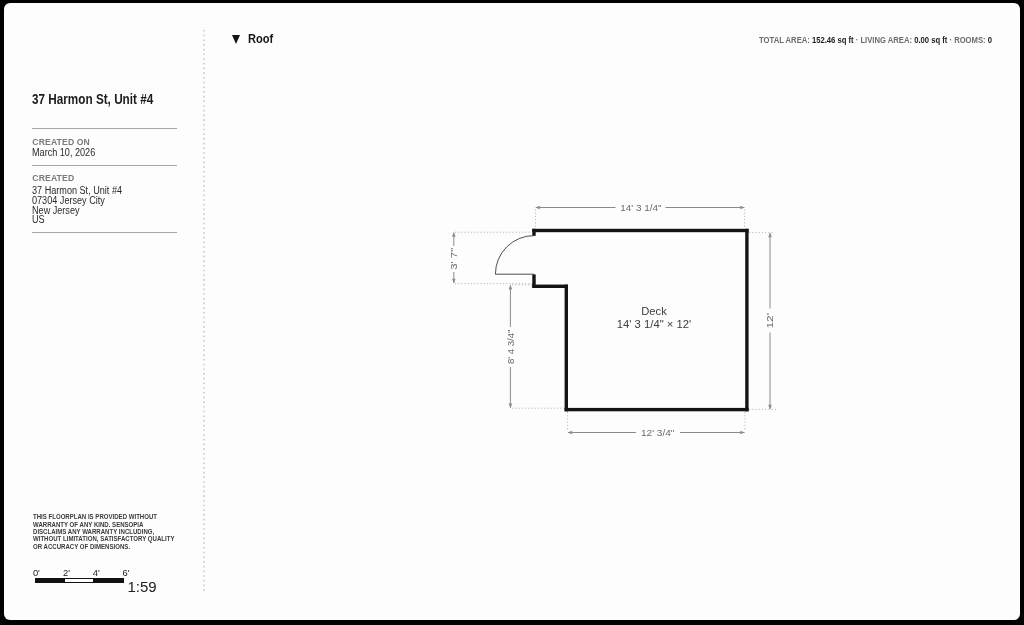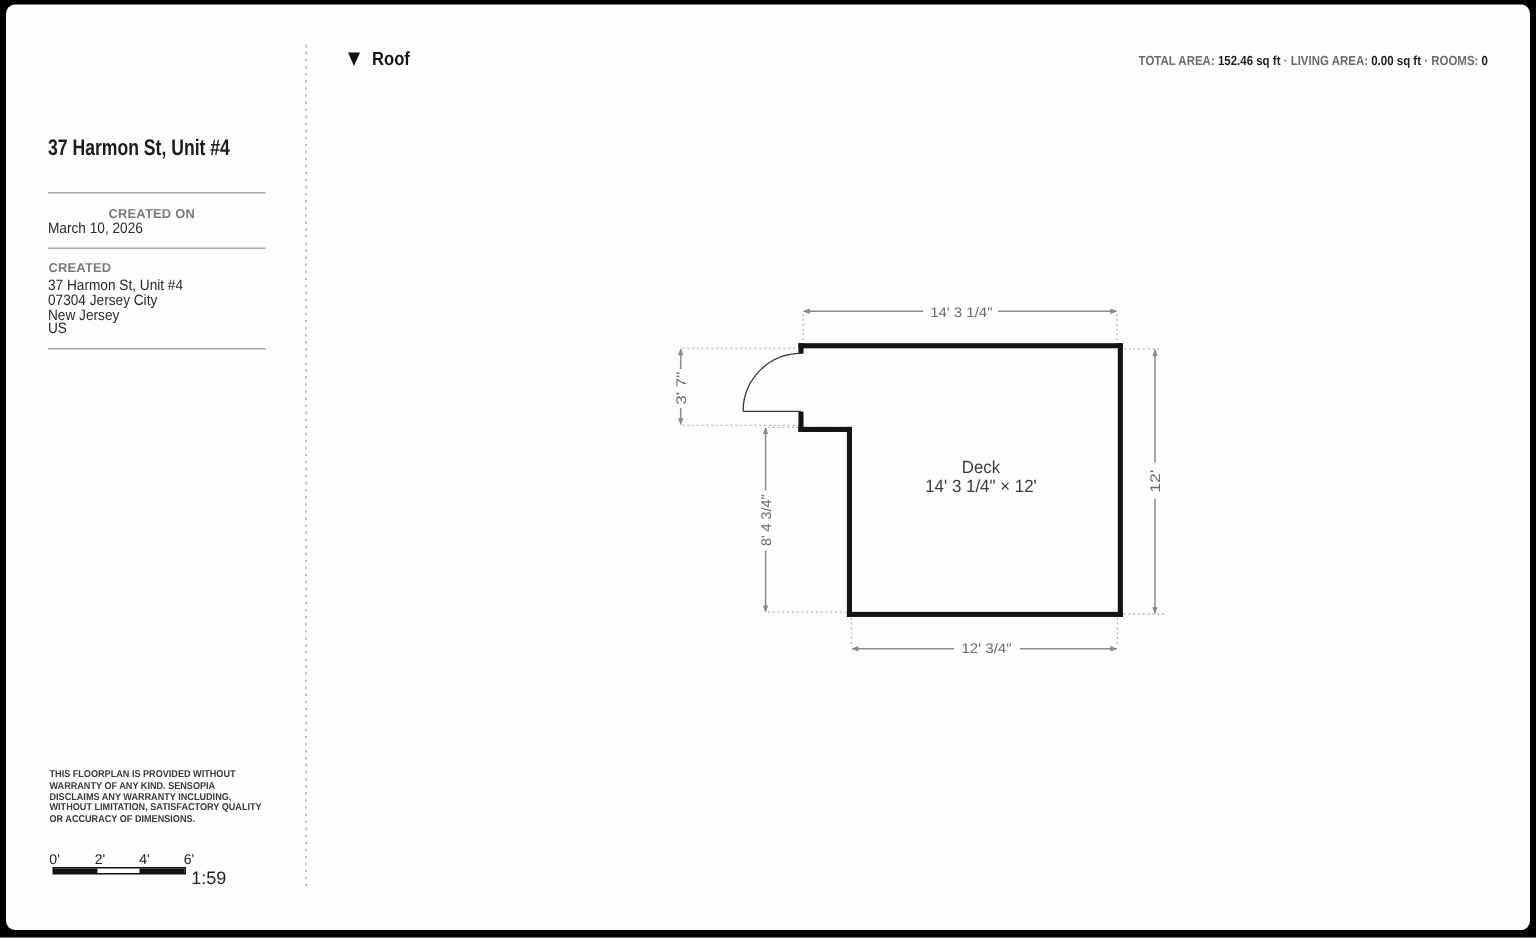--- a/index.html
+++ b/index.html
@@ -19,28 +19,28 @@
   #stats .g{color:#6c6c6c;}
   
   .ctr{transform:translateX(-50%);white-space:nowrap;}
   #deck1{left:653.8px;top:304.4px;font-size:11.8px;color:#3d3d3d;transform:translateX(-50%) scaleX(0.95);}
   #deck2{left:654.3px;top:317.2px;font-size:11.8px;color:#3d3d3d;transform:translateX(-50%) scaleX(0.955);}
   
   .snum{font-size:9.4px;color:#1d1d1d;top:567.1px;}
   #sbar{left:35.1px;top:577.8px;width:86.9px;height:3.2px;border:1px solid #111;background:#fff;}
   #sb1{left:0;top:0;width:29.4px;height:3.2px;background:#111;}
   #sb2{right:0;top:0;width:29.5px;height:3.2px;background:#111;}
-  #ratio{left:127.5px;top:578.2px;font-size:12px;color:#212121;}
+  #ratio{left:127.5px;top:578.2px;font-size:15px;color:#212121;}
 </style>
 </head>
 <body>
 <div id="bg"></div>
 <div class="abs" id="title">37 Harmon St, Unit #4</div>
 <div class="abs rule" style="top:127.5px;"></div>
-<div class="abs lbl" style="top:136.7px;margin-left:40px;">CREATED ON</div>
+<div class="abs lbl" style="top:136.7px;">CREATED ON</div>
 <div class="abs val" style="top:147.6px;">March 10, 2026</div>
 <div class="abs rule" style="top:164.8px;"></div>
 <div class="abs lbl" style="top:173.1px;">CREATED</div>
 <div class="abs val" style="top:186.4px;">37 Harmon St, Unit #4<br>07304 Jersey City<br>New Jersey<br>US</div>
 <div class="abs rule" style="top:231.9px;"></div>
 <div class="abs" id="disc">THIS FLOORPLAN IS PROVIDED WITHOUT<br>WARRANTY OF ANY KIND. SENSOPIA<br>DISCLAIMS ANY WARRANTY INCLUDING,<br>WITHOUT LIMITATION, SATISFACTORY QUALITY<br>OR ACCURACY OF DIMENSIONS.</div>
 
 <div class="abs" id="tri"></div>
 <div class="abs" id="roofh">Roof</div>
 <div class="abs" id="stats"><span class="g">TOTAL AREA:</span> 152.46 sq ft <span class="g">· LIVING AREA:</span> 0.00 sq ft <span class="g">· ROOMS:</span> 0</div>

